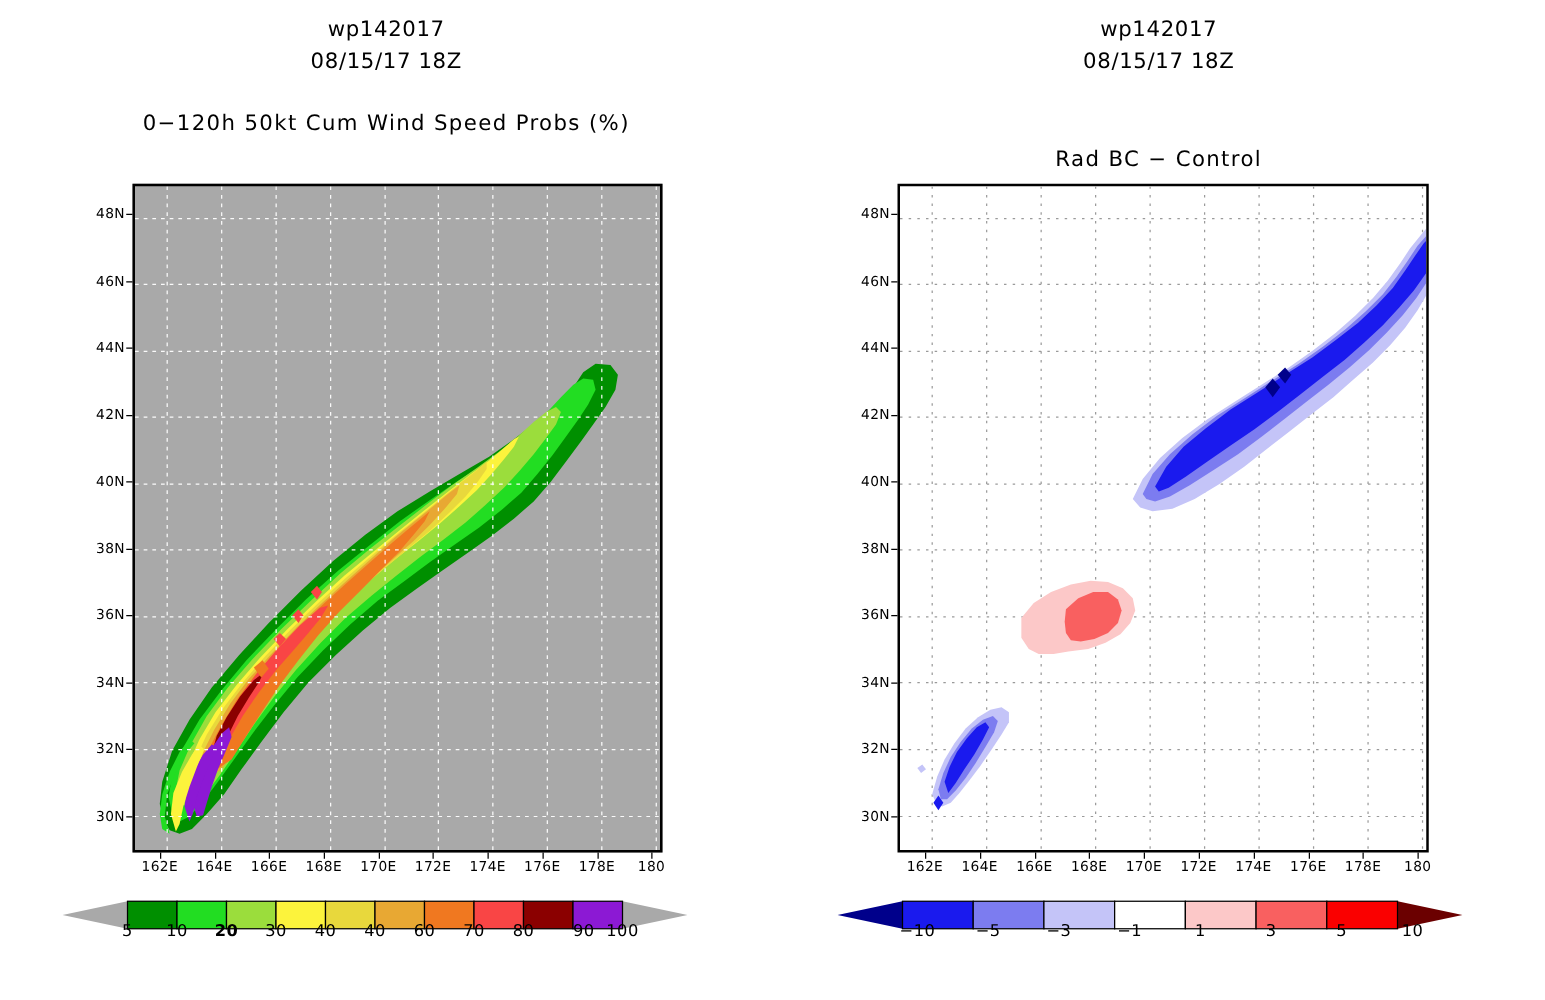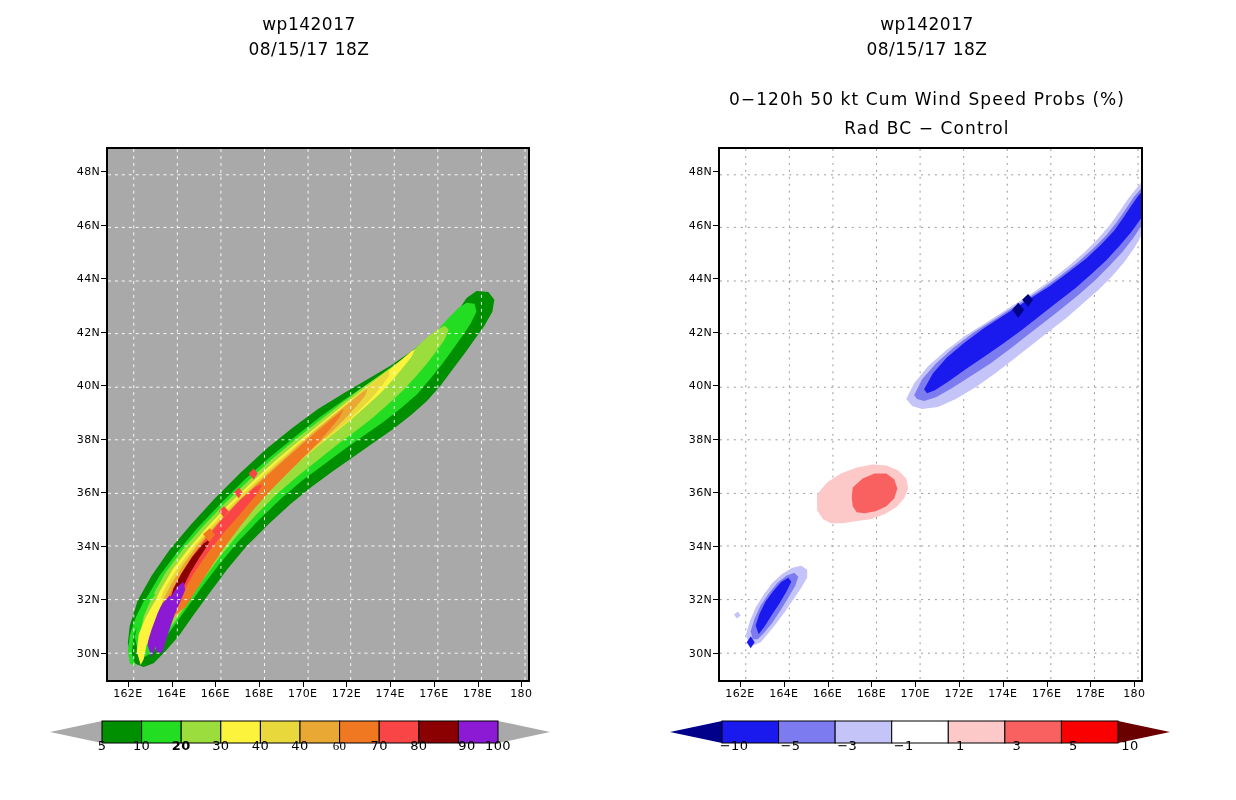--- a/index.html
+++ b/index.html
@@ -69,20 +69,21 @@
     font-size:13px;white-space:nowrap;letter-spacing:0.4px;
   }
 </style>
 </head>
 <body>
 
 <div class="panel" id="panel-left">
 
   <div class="title-block t-id">wp142017</div>
   <div class="title-block t-date">08/15/17  18Z</div>
+  <div class="title-block t-main">0−120h 50kt Cum Wind Speed Probs (%)</div>
 
   <div id="plot-left">
     <div class="plot-frame plot-bg-gray">
       <svg class="plot-svg" viewBox="0 0 424 535" preserveAspectRatio="none">
         <defs>
           <clipPath id="clipL">
               <rect x="0" y="0" width="424" height="535"></rect>
             </clipPath>
         </defs>
         <g clip-path="url(#clipL)">
@@ -208,33 +209,32 @@
         <rect x="408.40000000000003" y="5" width="39.6" height="22" fill="#8c19d4" stroke="#000" stroke-width="1"></rect>
       </svg>
   </div>
   <div class="cbar-labels">
       <div class="cbar-lab" style="left: 52px;">5</div>
       <div class="cbar-lab" style="left: 91.6px;">10</div>
       <div class="cbar-lab" style="left: 131.2px; font-weight: bold;">20</div>
       <div class="cbar-lab" style="left: 170.8px;">30</div>
       <div class="cbar-lab" style="left: 210.4px;">40</div>
       <div class="cbar-lab" style="left: 250px;">40</div>
-      <div class="cbar-lab" style="left: 289.6px; font-family: Liberation Serif, serif;">60</div>
+      <div class="cbar-lab" style="left: 289.6px;">60</div>
       <div class="cbar-lab" style="left: 329.2px;">70</div>
       <div class="cbar-lab" style="left: 368.8px;">80</div>
       <div class="cbar-lab" style="left: 417px;">90</div>
       <div class="cbar-lab" style="left: 448px; text-align: center;">100</div>
     </div>
 </div>
 
 <div class="panel" id="panel-right">
 
   <div class="title-block t-id">wp142017</div>
   <div class="title-block t-date">08/15/17  18Z</div>
-  <div class="title-block t-main">0−120h 50 kt Cum Wind Speed Probs (%)</div>
   <div class="title-block t-sub">Rad BC − Control</div>
 
   <div id="plot-right">
     <div class="plot-frame plot-bg-white">
       <svg class="plot-svg" viewBox="0 0 425 535" preserveAspectRatio="none">
         <defs>
           <clipPath id="clipR">
               <rect x="0" y="0" width="425" height="535"></rect>
             </clipPath>
         </defs>

